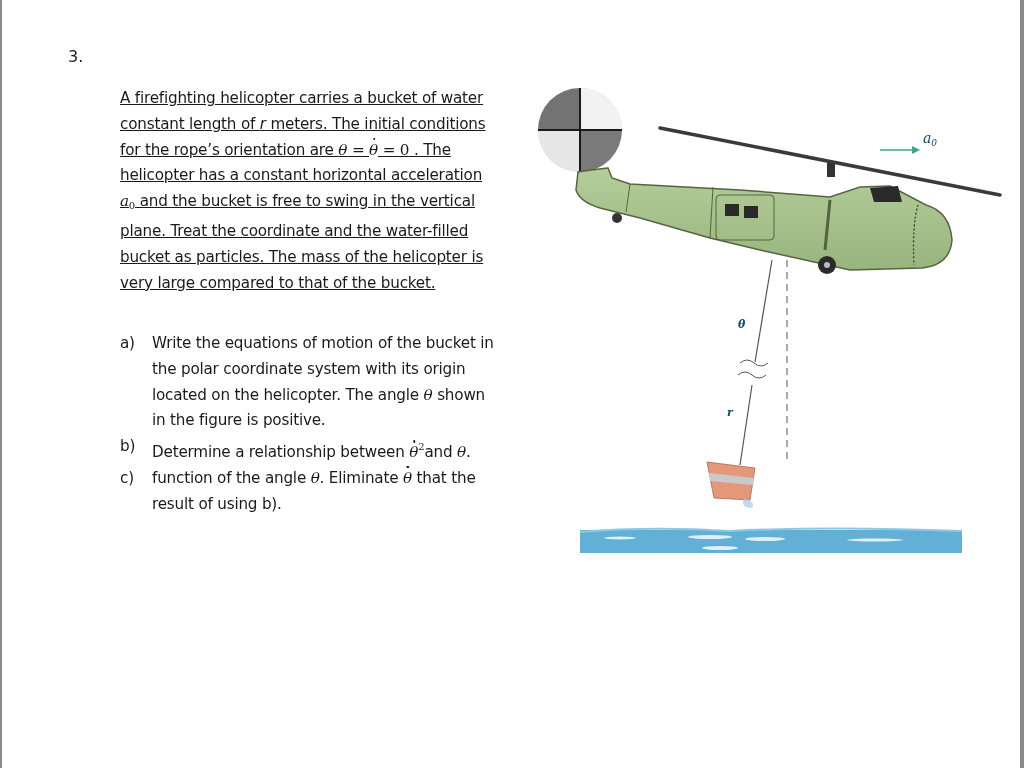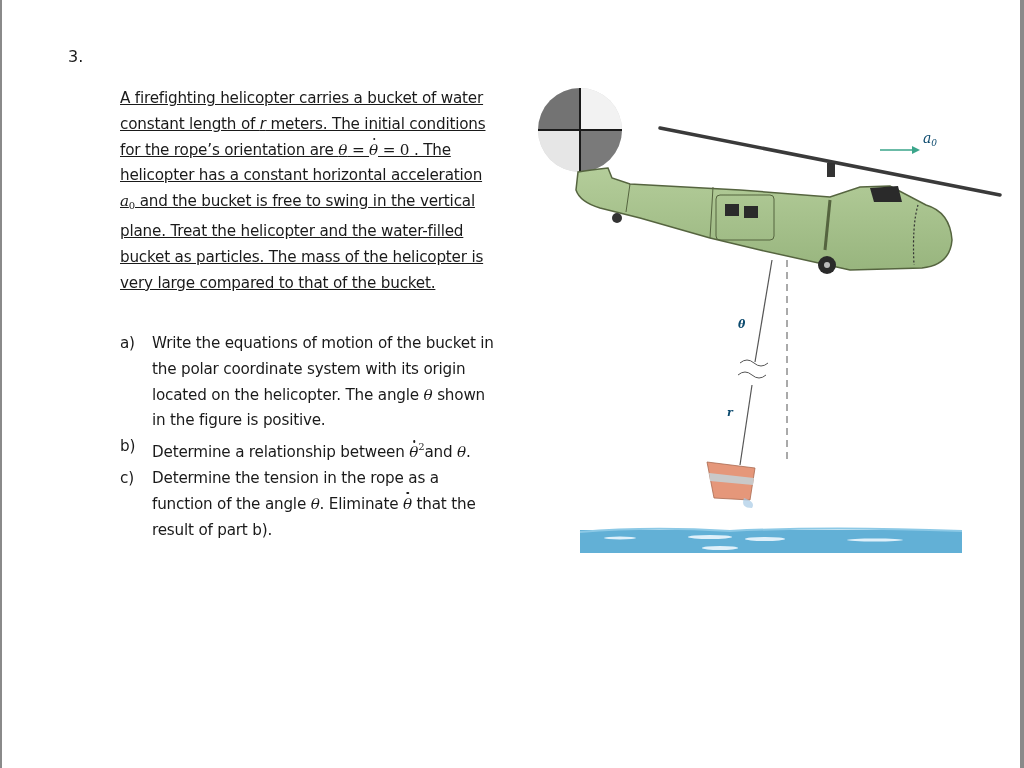--- a/index.html
+++ b/index.html
@@ -45,21 +45,21 @@
 <div class="page-border-right"></div>
 
 <div class="problem-number">3.</div>
 
 <div class="problem-text">
   <p><span>A firefighting helicopter carries a bucket of water</span></p>
   <p><span>constant length of </span><span style="font-style:italic;">r</span><span> meters.  The initial conditions</span></p>
   <p><span>for the rope’s orientation are </span><span class="math">θ</span><span class="math-up"> = </span><span class="math dot">θ</span><span class="math-up">  = 0</span><span> .  The</span></p>
   <p><span>helicopter has a constant horizontal acceleration</span></p>
   <p><span class="math">a</span><sub class="math-up">0</sub><span> and the bucket is free to swing in the vertical</span></p>
-  <p><span>plane.  Treat the helicopter and the water-filled</span></p>
+  <p><span>plane.  Treat the coordinate and the water-filled</span></p>
   <p><span>bucket as particles.  The mass of the helicopter is</span></p>
   <p><span>very large compared to that of the bucket.</span></p>
 </div>
 
 <div class="parts">
   <div class="part">
     <div class="part-label">a)</div>
     <div class="part-body">
       <div>Write the equations of motion of the bucket in</div>
       <div>the polar coordinate system with its origin</div>
@@ -69,23 +69,22 @@
   </div>
   <div class="part">
     <div class="part-label">b)</div>
     <div class="part-body">
       <span>Determine a relationship between </span><span class="math dot">θ</span><sup class="math-up">2</sup><span>and </span><span class="math">θ</span><span>.</span>
     </div>
   </div>
   <div class="part">
     <div class="part-label">c)</div>
     <div class="part-body">
-      <div>Determine the tension in the rope as a</div>
       <div><span>function of the angle </span><span class="math">θ</span><span>.  Eliminate </span><span class="math dot">θ</span><span> that the</span></div>
-      <div>result of part b).</div>
+      <div>result of using b).</div>
     </div>
   </div>
 </div>
 
 <div class="figure">
   <svg width="480" height="490" viewBox="0 0 480 490">
     <defs>
       <radialGradient id="tailg" cx="50%" cy="50%" r="50%">
         <stop offset="0%" stop-color="#222"></stop>
         <stop offset="100%" stop-color="#eee"></stop>

